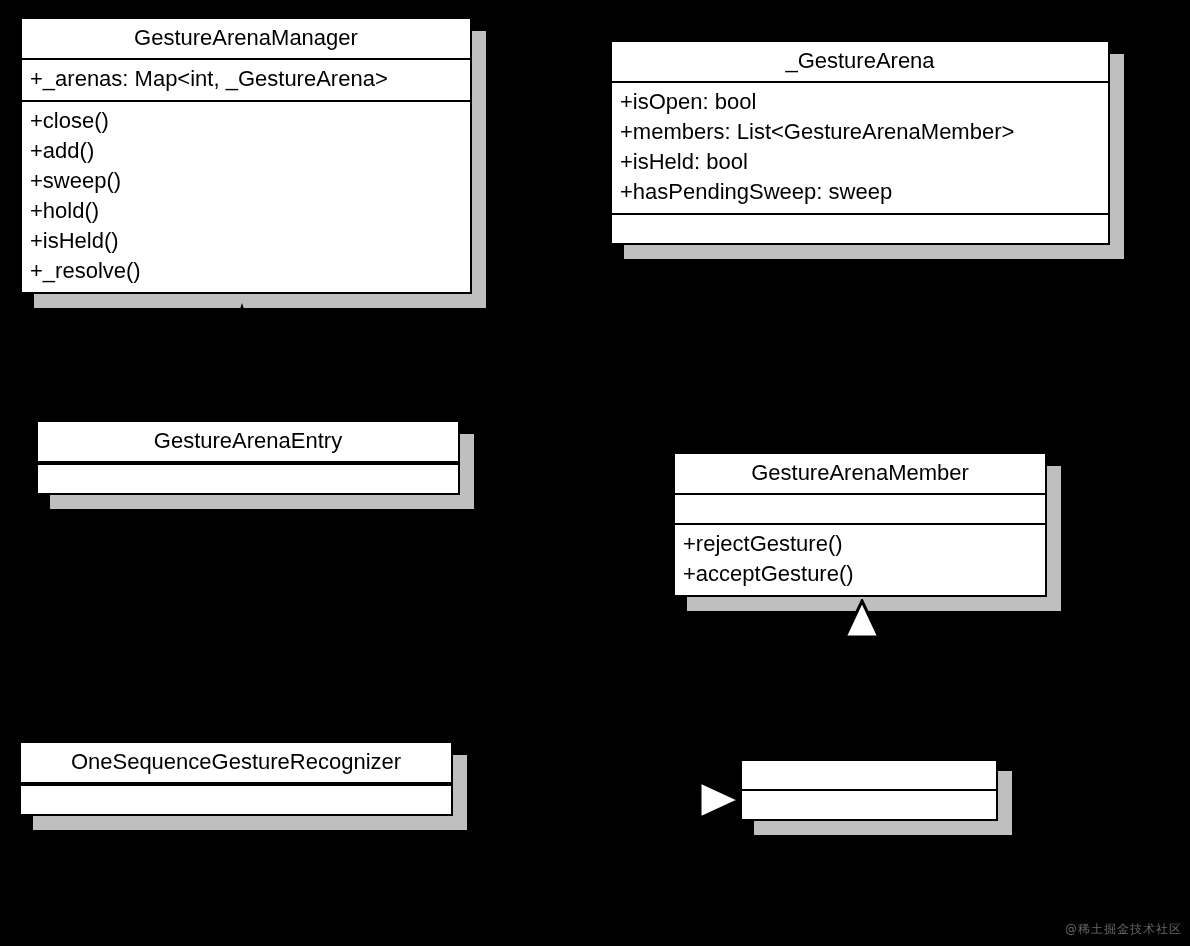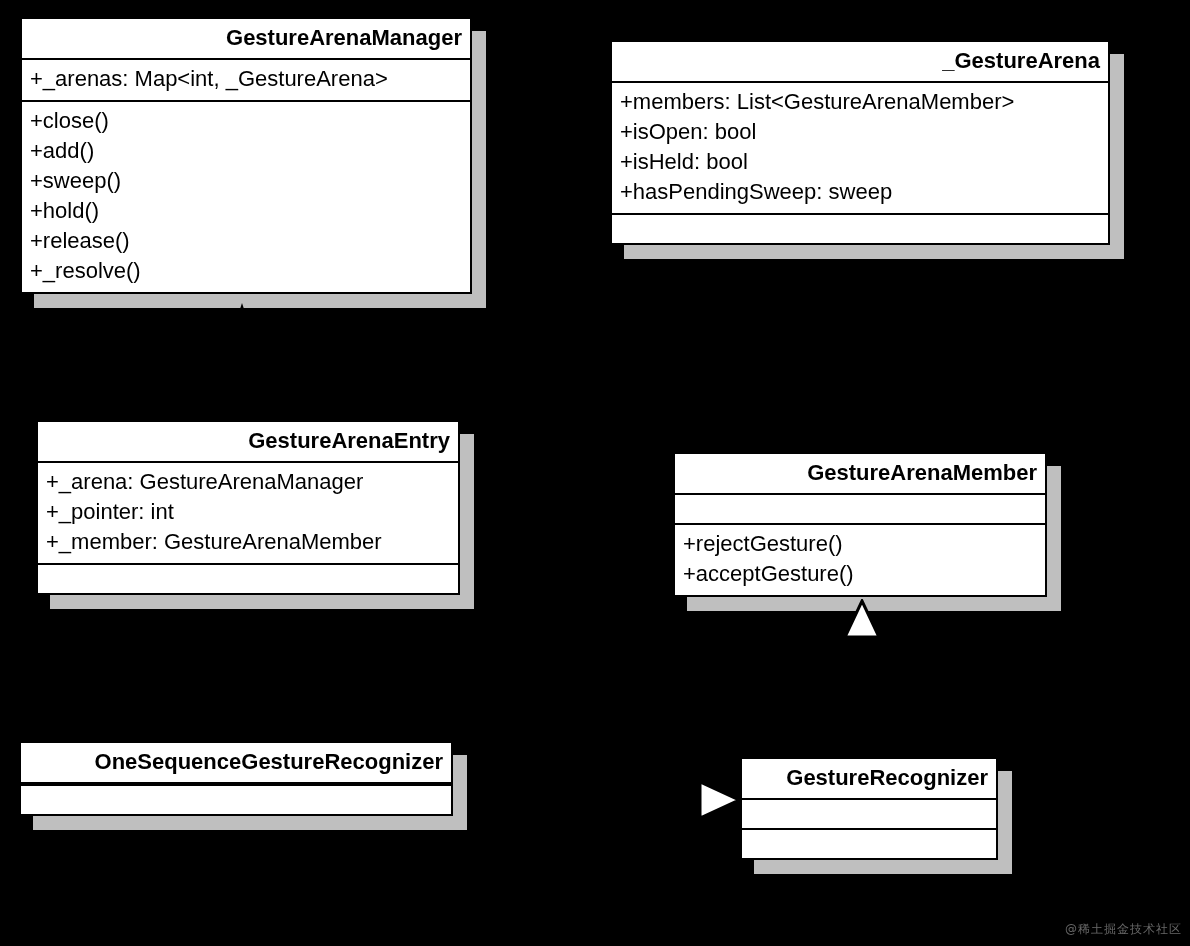--- a/index.html
+++ b/index.html
@@ -18,22 +18,22 @@
   
   .uml-box {
     position: absolute;
     background: #ffffff;
     border: 2px solid #000000;
     box-sizing: border-box;
     box-shadow: 14px 14px 0 0 #bfbfbf;
     z-index: 5;
   }
   .uml-title {
-    text-align: right;
-    font-weight: bold;
+    text-align: center;
+    font-weight: normal;
     font-size: 22px;
     color: #000000;
     padding: 6px 8px 8px 8px;
     line-height: 1.15;
     white-space: nowrap;
   }
   .uml-sep {
     border-top: 2px solid #000000;
     height: 0;
     font-size: 0;
@@ -103,46 +103,41 @@
   <div class="uml-sep"></div>
   <div class="uml-compartment">
     <div class="uml-row">+_arenas: Map&lt;int, _GestureArena&gt;</div>
   </div>
   <div class="uml-sep"></div>
   <div class="uml-compartment">
     <div class="uml-row">+close()</div>
     <div class="uml-row">+add()</div>
     <div class="uml-row">+sweep()</div>
     <div class="uml-row">+hold()</div>
-    <div class="uml-row">+release()</div>
+    <div class="uml-row">+isHeld()</div>
     <div class="uml-row">+_resolve()</div>
   </div>
 </div>
 
 <div class="uml-box" id="box-gesture-arena">
   <div class="uml-title">_GestureArena</div>
   <div class="uml-sep"></div>
   <div class="uml-compartment">
+    <div class="uml-row">+isOpen: bool</div>
     <div class="uml-row">+members: List&lt;GestureArenaMember&gt;</div>
-    <div class="uml-row">+isOpen: bool</div>
     <div class="uml-row">+isHeld: bool</div>
     <div class="uml-row">+hasPendingSweep: sweep</div>
   </div>
   <div class="uml-sep"></div>
   <div class="uml-compartment empty"></div>
 </div>
 
 <div class="uml-box" id="box-gesture-arena-entry">
   <div class="uml-title">GestureArenaEntry</div>
   <div class="uml-sep"></div>
-  <div class="uml-compartment">
-    <div class="uml-row">+_arena: GestureArenaManager</div>
-    <div class="uml-row">+_pointer: int</div>
-    <div class="uml-row">+_member: GestureArenaMember</div>
-  </div>
   <div class="uml-sep"></div>
   <div class="uml-compartment empty"></div>
 </div>
 
 <div class="uml-box" id="box-gesture-arena-member">
   <div class="uml-title">GestureArenaMember</div>
   <div class="uml-sep"></div>
   <div class="uml-compartment empty"></div>
   <div class="uml-sep"></div>
   <div class="uml-compartment">
@@ -152,21 +147,20 @@
 </div>
 
 <div class="uml-box" id="box-one-seq-recognizer">
   <div class="uml-title">OneSequenceGestureRecognizer</div>
   <div class="uml-sep"></div>
   <div class="uml-sep"></div>
   <div class="uml-compartment empty"></div>
 </div>
 
 <div class="uml-box" id="box-gesture-recognizer">
-  <div class="uml-title">GestureRecognizer</div>
   <div class="uml-sep"></div>
   <div class="uml-compartment empty"></div>
   <div class="uml-sep"></div>
   <div class="uml-compartment empty"></div>
 </div>
 
 <div class="conn-line conn-v" style="left:242px; top:313px; height:108px;"></div>
 <svg class="arrow-thin" style="left:232px; top:303px;" width="20" height="22" viewBox="0 0 20 22">
   <path d="M10 0 L3 21 L10 14 L17 21 Z" fill="#000000"></path>
 </svg>

